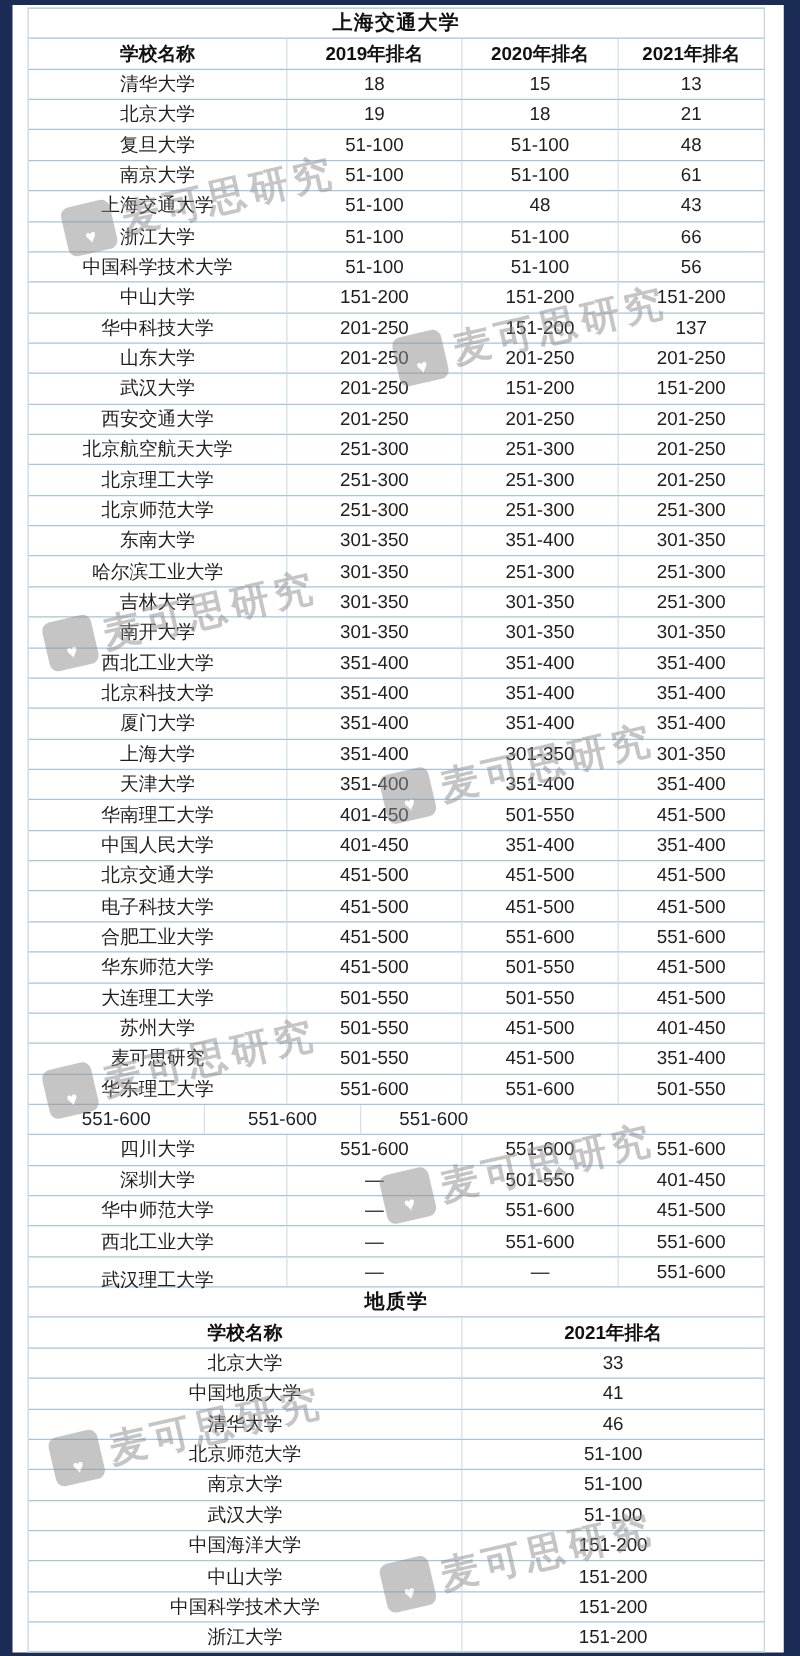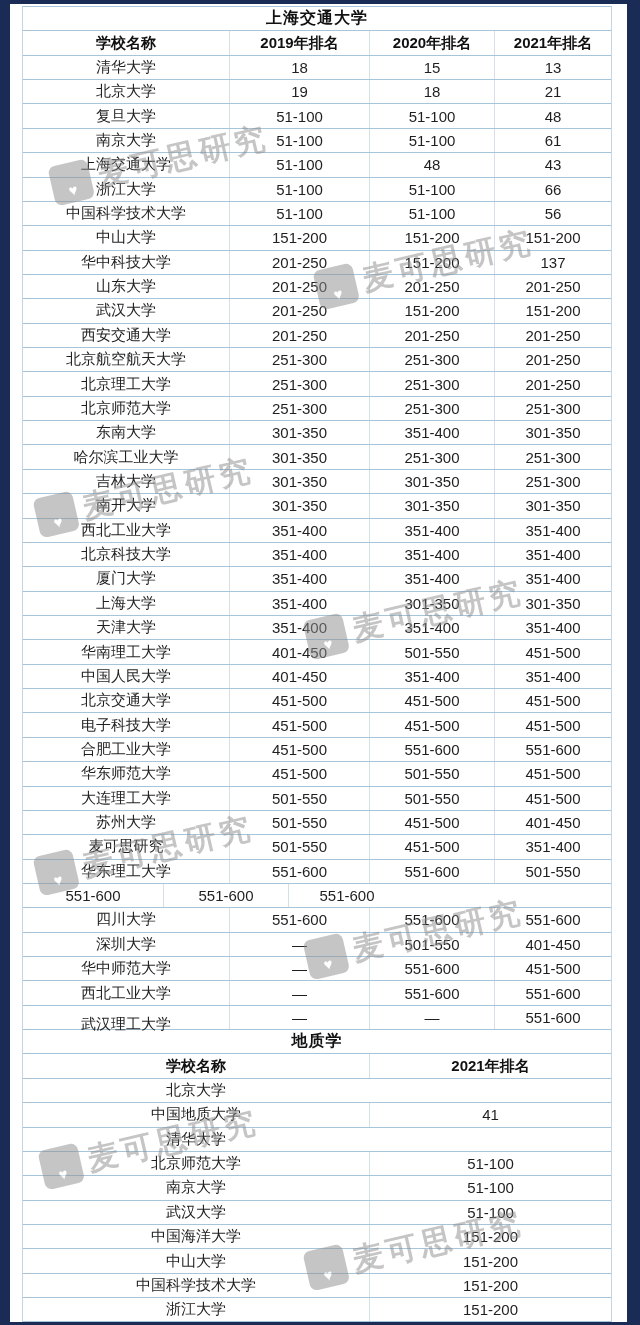--- a/index.html
+++ b/index.html
@@ -303,27 +303,29 @@
       </div>
       <div class="row title-row">
         <span class="title-text">地质学</span>
       </div>
       <div class="row header-row">
         <div class="cell" style="width: 346px;">学校名称</div>
         <div class="cell" style="width: 242px;">2021年排名</div>
       </div>
       <div class="row data-row">
         <div class="cell" style="width: 346px;">北京大学</div>
+        <div class="cell" style="width: 242px;">33</div>
       </div>
       <div class="row data-row">
         <div class="cell" style="width: 346px; font-family: Liberation Mono, monospace;">中国地质大学</div>
         <div class="cell" style="width: 242px;">41</div>
       </div>
       <div class="row data-row">
         <div class="cell" style="width: 346px;">清华大学</div>
+        <div class="cell" style="width: 242px;">46</div>
       </div>
       <div class="row data-row">
         <div class="cell" style="width: 346px;">北京师范大学</div>
         <div class="cell" style="width: 242px;">51-100</div>
       </div>
       <div class="row data-row">
         <div class="cell" style="width: 346px;">南京大学</div>
         <div class="cell" style="width: 242px;">51-100</div>
       </div>
       <div class="row data-row">

